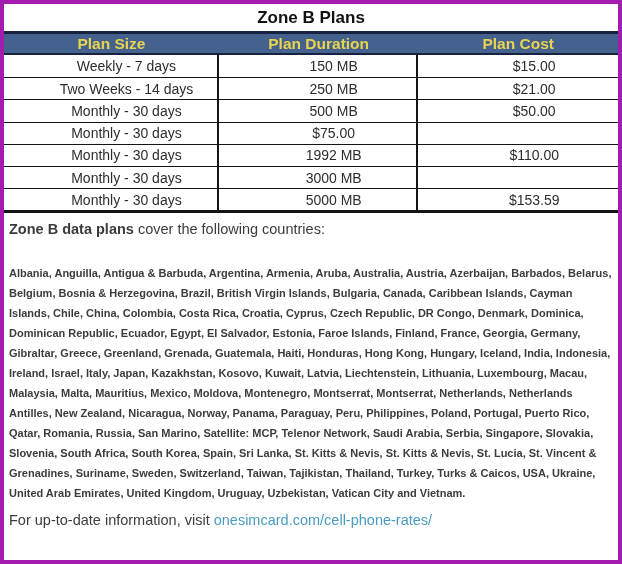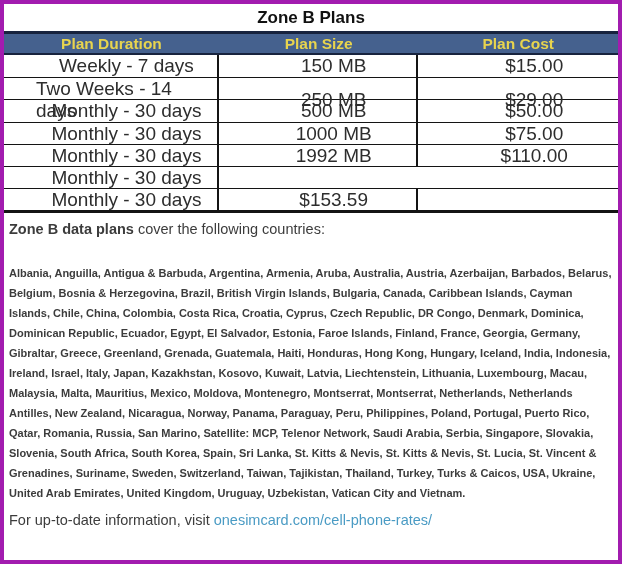--- a/index.html
+++ b/index.html
@@ -47,21 +47,21 @@
   .trow {
     display: grid;
     grid-template-columns: 35% 32.5% 32.5%;
     height: 22.2px;
   }
   .trow + .trow { border-top: 1.5px solid #141414; }
   .trow .cell {
     display: flex;
     align-items: center;
     justify-content: center;
-    font-size: 19px;
+    font-size: 14px;
     color: #2d2d2d;
     padding-left: 32px;
   }
   .trow .cell:nth-child(1),
   .trow .cell:nth-child(2) { border-right: 2px solid #141414; }
   .text-block {
     padding: 8px 5px 0 5px;
     color: #3c3c3c;
   }
   .intro {
@@ -87,55 +87,56 @@
 </style>
 </head>
 <body>
 
 <div class="panel">
 
   <div class="title">Zone B Plans</div>
 
   <div class="plans-table">
     <div class="thead">
+      <div class="hcell">Plan Size</div>
       <div class="hcell">Plan Duration</div>
-      <div class="hcell">Plan Size</div>
       <div class="hcell">Plan Cost</div>
     </div>
 
     <div class="trow">
       <div class="cell">Weekly - 7 days</div>
       <div class="cell">150 MB</div>
       <div class="cell">$15.00</div>
     </div>
     <div class="trow">
       <div class="cell">Two Weeks - 14 days</div>
       <div class="cell">250 MB</div>
-      <div class="cell">$29.00</div>
+      <div class="cell">$21.00</div>
     </div>
     <div class="trow">
       <div class="cell">Monthly - 30 days</div>
       <div class="cell">500 MB</div>
       <div class="cell">$50.00</div>
     </div>
     <div class="trow">
       <div class="cell">Monthly - 30 days</div>
-      <div class="cell">1000 MB</div>
       <div class="cell">$75.00</div>
     </div>
     <div class="trow">
       <div class="cell">Monthly - 30 days</div>
       <div class="cell">1992 MB</div>
       <div class="cell">$110.00</div>
     </div>
     <div class="trow">
       <div class="cell">Monthly - 30 days</div>
+      <div class="cell">3000 MB</div>
     </div>
     <div class="trow">
       <div class="cell">Monthly - 30 days</div>
+      <div class="cell">5000 MB</div>
       <div class="cell">$153.59</div>
     </div>
   </div>
 
   <div class="text-block">
     <div class="intro">
       <span class="b">Zone B data plans</span>
       <span>cover the following countries:</span>
     </div>
     <div class="countries">Albania, Anguilla, Antigua &amp; Barbuda, Argentina, Armenia, Aruba, Australia, Austria, Azerbaijan, Barbados, Belarus, Belgium, Bosnia &amp; Herzegovina, Brazil, British Virgin Islands, Bulgaria, Canada, Caribbean Islands, Cayman Islands, Chile, China, Colombia, Costa Rica, Croatia, Cyprus, Czech Republic, DR Congo, Denmark, Dominica, Dominican Republic, Ecuador, Egypt, El Salvador, Estonia, Faroe Islands, Finland, France, Georgia, Germany, Gibraltar, Greece, Greenland, Grenada, Guatemala, Haiti, Honduras, Hong Kong, Hungary, Iceland, India, Indonesia, Ireland, Israel, Italy, Japan, Kazakhstan, Kosovo, Kuwait, Latvia, Liechtenstein, Lithuania, Luxembourg, Macau, Malaysia, Malta, Mauritius, Mexico, Moldova, Montenegro, Montserrat, Montserrat, Netherlands, Netherlands Antilles, New Zealand, Nicaragua, Norway, Panama, Paraguay, Peru, Philippines, Poland, Portugal, Puerto Rico, Qatar, Romania, Russia, San Marino, Satellite: MCP, Telenor Network, Saudi Arabia, Serbia, Singapore, Slovakia, Slovenia, South Africa, South Korea, Spain, Sri Lanka, St. Kitts &amp; Nevis, St. Kitts &amp; Nevis, St. Lucia, St. Vincent &amp; Grenadines, Suriname, Sweden, Switzerland, Taiwan, Tajikistan, Thailand, Turkey, Turks &amp; Caicos, USA, Ukraine, United Arab Emirates, United Kingdom, Uruguay, Uzbekistan, Vatican City and Vietnam.</div>

